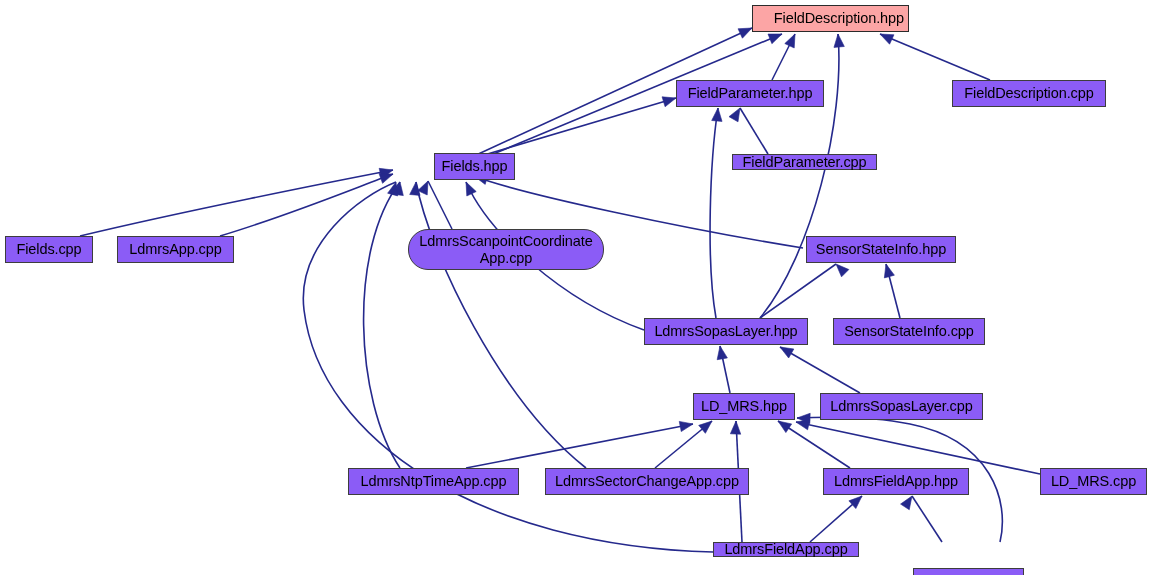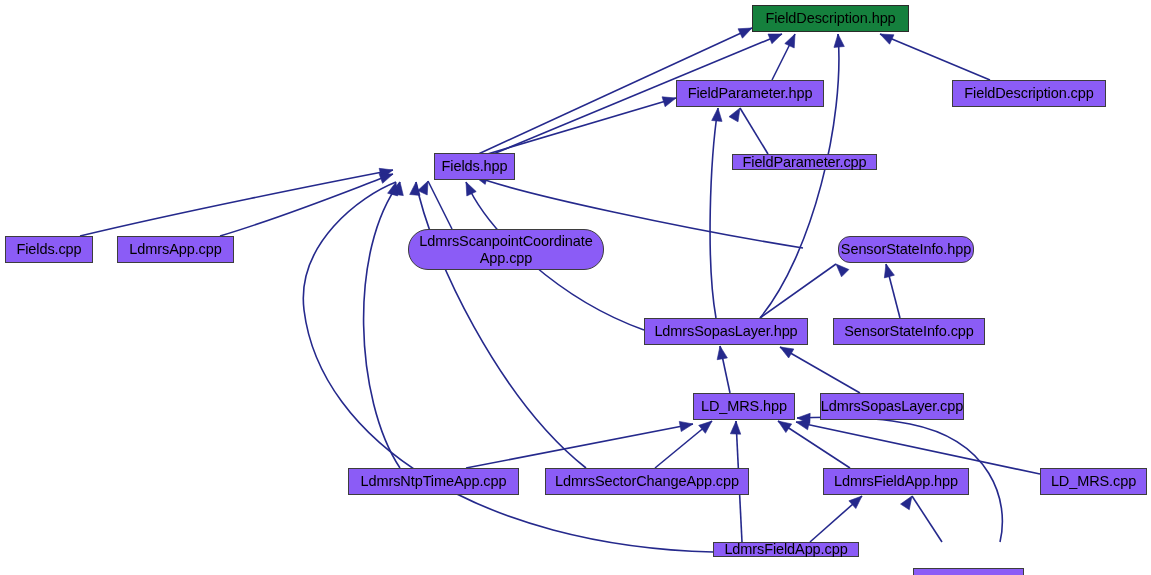--- a/index.html
+++ b/index.html
@@ -45,22 +45,23 @@
     line-height: 1.12;
     display: flex;
     align-items: center;
     justify-content: center;
     text-align: center;
     white-space: pre-line;
     letter-spacing: -0.1px;
     z-index: 5;
   }
   .node-box.root {
-    background: #15803d;
+    background: #fca5a5;
     border-color: #2b2b2b;
+    justify-content: flex-end;
   }
   .node-label {
     display: block;
     padding: 0 4px;
   }
 </style>
 </head>
 <body>
 
 <div id="graph-root">
@@ -131,25 +132,25 @@
   <div id="nodes-layer">
       <div class="node-box root" style="left: 752px; top: 5px; width: 157px; height: 27px;"><span class="node-label">FieldDescription.hpp</span></div>
       <div class="node-box" style="left: 676px; top: 80px; width: 148px; height: 27px;"><span class="node-label">FieldParameter.hpp</span></div>
       <div class="node-box" style="left: 952px; top: 80px; width: 154px; height: 27px;"><span class="node-label">FieldDescription.cpp</span></div>
       <div class="node-box" style="left: 393px; top: 153px; width: 81px; height: 27px; margin-left: 41px;"><span class="node-label">Fields.hpp</span></div>
       <div class="node-box" style="left: 732px; top: 154px; width: 145px; height: 16px;"><span class="node-label">FieldParameter.cpp</span></div>
       <div class="node-box" style="left: 5px; top: 236px; width: 88px; height: 27px;"><span class="node-label">Fields.cpp</span></div>
       <div class="node-box" style="left: 117px; top: 236px; width: 117px; height: 27px;"><span class="node-label">LdmrsApp.cpp</span></div>
       <div class="node-box" style="left: 408px; top: 229px; width: 196px; height: 41px; border-radius: 20px;"><span class="node-label">LdmrsScanpointCoordinate
 App.cpp</span></div>
-      <div class="node-box" style="left: 838px; top: 236px; width: 136px; height: 27px; border-radius: 12px;"><span class="node-label">SensorStateInfo.hpp</span></div>
+      <div class="node-box" style="left: 806px; top: 236px; width: 150px; height: 27px;"><span class="node-label">SensorStateInfo.hpp</span></div>
       <div class="node-box" style="left: 644px; top: 318px; width: 164px; height: 27px;"><span class="node-label">LdmrsSopasLayer.hpp</span></div>
       <div class="node-box" style="left: 833px; top: 318px; width: 152px; height: 27px;"><span class="node-label">SensorStateInfo.cpp</span></div>
       <div class="node-box" style="left: 693px; top: 393px; width: 102px; height: 27px;"><span class="node-label">LD_MRS.hpp</span></div>
-      <div class="node-box" style="left: 820px; top: 393px; width: 144px; height: 27px;"><span class="node-label">LdmrsSopasLayer.cpp</span></div>
+      <div class="node-box" style="left: 820px; top: 393px; width: 163px; height: 27px;"><span class="node-label">LdmrsSopasLayer.cpp</span></div>
       <div class="node-box" style="left: 348px; top: 468px; width: 171px; height: 27px;"><span class="node-label">LdmrsNtpTimeApp.cpp</span></div>
       <div class="node-box" style="left: 545px; top: 468px; width: 204px; height: 27px;"><span class="node-label">LdmrsSectorChangeApp.cpp</span></div>
       <div class="node-box" style="left: 823px; top: 468px; width: 146px; height: 27px;"><span class="node-label">LdmrsFieldApp.hpp</span></div>
       <div class="node-box" style="left: 1040px; top: 468px; width: 107px; height: 27px;"><span class="node-label">LD_MRS.cpp</span></div>
       <div class="node-box" style="left: 713px; top: 542px; width: 146px; height: 15px;"><span class="node-label">LdmrsFieldApp.cpp</span></div>
       <div class="node-box" style="left: 913px; top: 568px; width: 111px; height: 27px;"><span class="node-label">manager.cpp</span></div>
     </div>
 
 </div>
 

